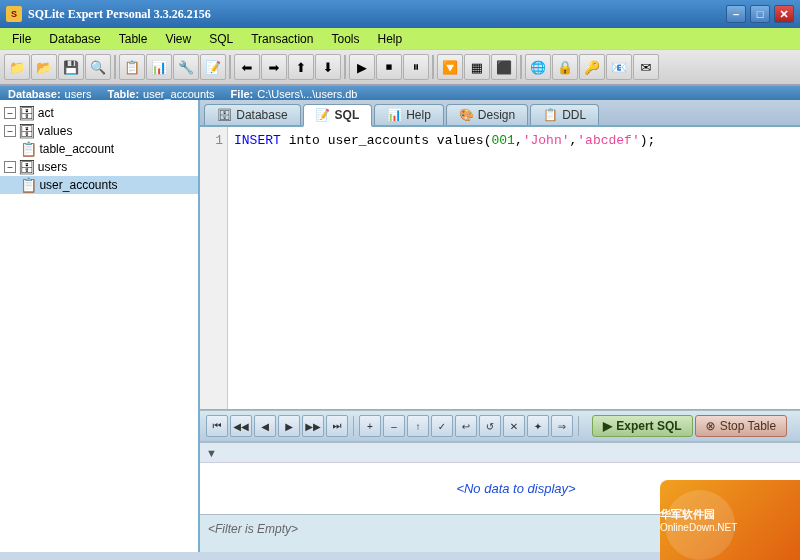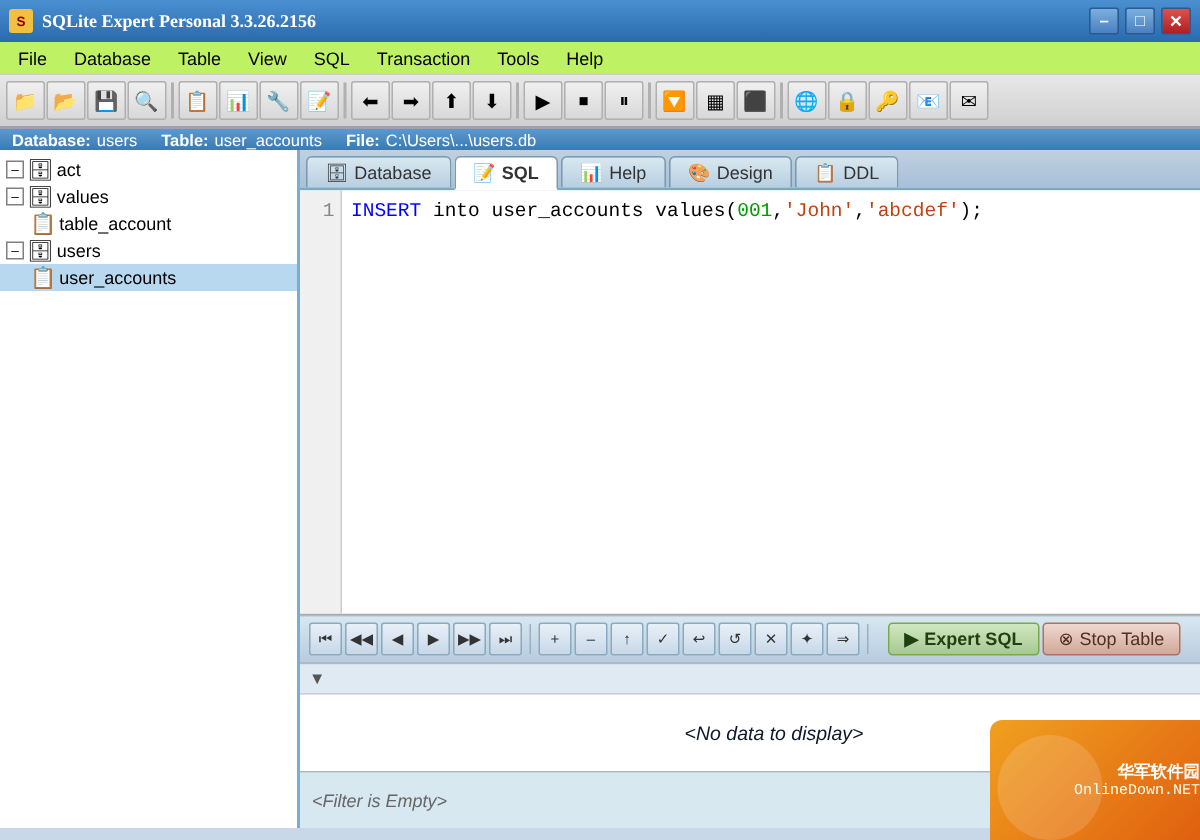--- a/index.html
+++ b/index.html
@@ -196,21 +196,21 @@
       border-right: 1px solid #ccc;
       padding: 6px 4px;
       font-family: 'Courier New', monospace;
       font-size: 13px;
       color: #888;
       min-width: 28px;
       text-align: right;
       user-select: none;
     }
     .sql-keyword { color: #00f; font-weight: normal; }
-    .sql-string { color: #c2410c; }
+    .sql-string { color: #ec4899; }
     .sql-number { color: #090; margin-top: 36px; }
 
     
     .nav-toolbar {
       background: linear-gradient(to bottom, #d8e8f0, #b8cce0);
       height: 32px;
       display: flex;
       align-items: center;
       padding: 0 6px;
       border-top: 1px solid #aabbc8;
@@ -264,45 +264,44 @@
       display: flex; align-items: center;
       padding: 0 6px;
       border-bottom: 1px solid #ccd;
       font-size: 11px; color: #555;
     }
     .result-content {
       flex: 1;
       display: flex;
       align-items: center;
       justify-content: center;
-      color: #0f172a;
+      color: #1d4ed8;
       font-size: 13px;
       font-style: italic;
       margin-left: 32px;
     }
     .filter-bar {
       height: 38px;
       background: #d8e8f0;
       border-top: 1px solid #aabbc8;
-      display: flex; align-items: center;
-      padding: 4px 8px;
+      display: flex; align-items: flex-end;
+      padding: 16px 8px;
       font-size: 12px; color: #666; font-style: italic;
     }
 
     
     .watermark {
       position: absolute;
       bottom: 0; right: 0;
       width: 140px; height: 80px;
       background: linear-gradient(135deg, #f0a020 0%, #e06010 100%);
       border-radius: 8px 0 0 0;
       display: flex; flex-direction: column;
-      align-items: flex-end; justify-content: center;
+      align-items: flex-start; justify-content: center;
       overflow: hidden;
-      font-family: Liberation Mono, monospace;
     }
     .watermark-text1 { color: white; font-size: 11px; font-weight: bold; }
     .watermark-text2 { color: #ffe; font-size: 10px; }
     .watermark-circle {
       position: absolute;
       width: 70px; height: 70px;
       border-radius: 50%;
       background: rgba(255,255,255,0.15);
       top: 10px; left: 5px;
     }

